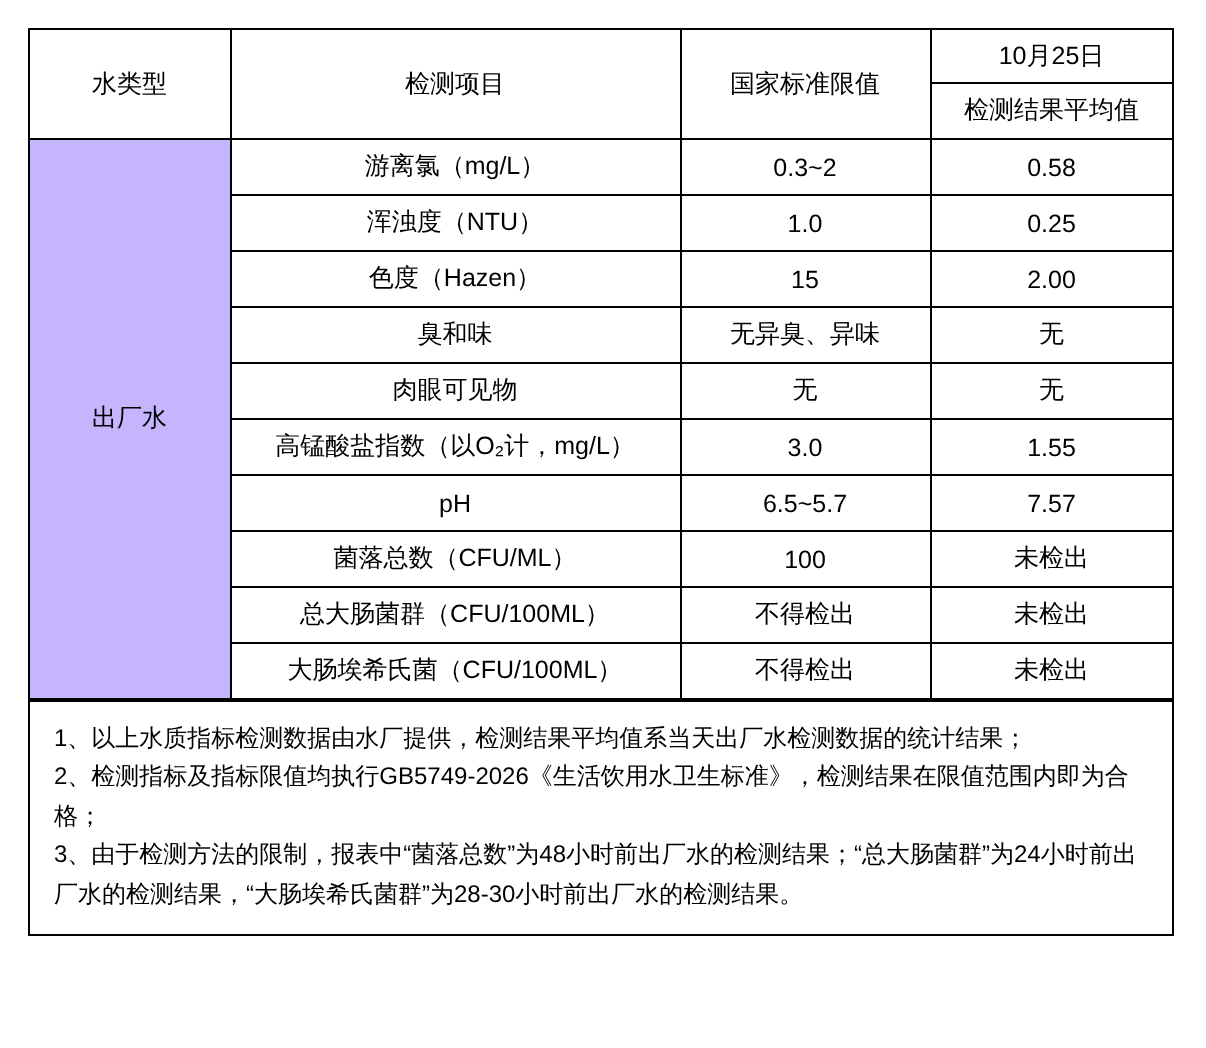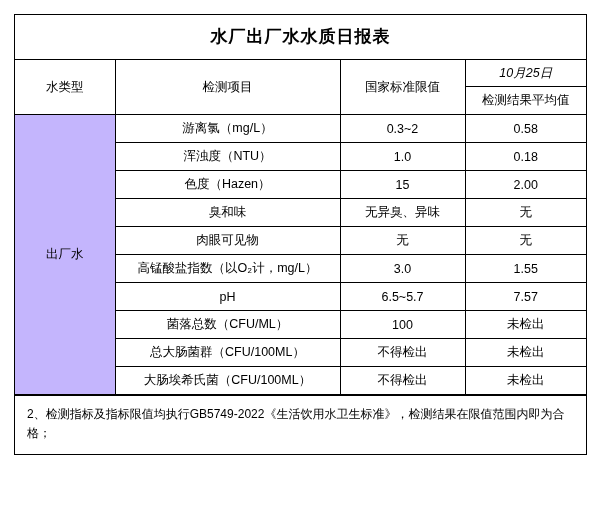--- a/index.html
+++ b/index.html
@@ -62,21 +62,20 @@
   .col-res  { width: 121px; }
 
   .head-type, .head-item, .head-std {
     height: 54px;
     font-size: 13.5px;
   }
   .head-date {
     height: 26px;
     font-size: 14.5px;
     font-weight: bold;
-    font-style: italic;
   }
   .head-avg {
     height: 27px;
     font-size: 12px;
   }
   .cell-type {
     background: #c4b5fd;
     font-size: 13.5px;
   }
   .row-item {
@@ -100,21 +99,20 @@
   .notes div {
     white-space: pre-wrap;
   }
 </style>
 </head>
 <body>
 
 <div class="page">
   <div class="report">
 
-    <div class="title-row">水厂出厂水水质日报表</div>
 
     <table class="grid">
       <colgroup>
         <col class="col-type">
         <col class="col-item">
         <col class="col-std">
         <col class="col-res">
       </colgroup>
       <tbody>
         <tr>
@@ -129,21 +127,21 @@
 
         <tr>
           <td class="cell-type" rowspan="10">出厂水</td>
           <td class="row-item">游离氯（mg/L）</td>
           <td class="row-val">0.3~2</td>
           <td class="row-val">0.58</td>
         </tr>
         <tr>
           <td class="row-item">浑浊度（NTU）</td>
           <td class="row-val">1.0</td>
-          <td class="row-val">0.18</td>
+          <td class="row-val">0.25</td>
         </tr>
         <tr>
           <td class="row-item">色度（Hazen）</td>
           <td class="row-val">15</td>
           <td class="row-val">2.00</td>
         </tr>
         <tr>
           <td class="row-item">臭和味</td>
           <td class="row-val">无异臭、异味</td>
           <td class="row-val">无</td>
@@ -175,17 +173,19 @@
         </tr>
         <tr>
           <td class="row-item">大肠埃希氏菌（CFU/100ML）</td>
           <td class="row-val">不得检出</td>
           <td class="row-val">未检出</td>
         </tr>
       </tbody>
     </table>
 
     <div class="notes">
-      <div>2、检测指标及指标限值均执行GB5749-2022《生活饮用水卫生标准》，检测结果在限值范围内即为合格；</div>
+      <div>1、以上水质指标检测数据由水厂提供，检测结果平均值系当天出厂水检测数据的统计结果；</div>
+      <div>2、检测指标及指标限值均执行GB5749-2026《生活饮用水卫生标准》，检测结果在限值范围内即为合格；</div>
+      <div>3、由于检测方法的限制，报表中“菌落总数”为48小时前出厂水的检测结果；“总大肠菌群”为24小时前出厂水的检测结果，“大肠埃希氏菌群”为28-30小时前出厂水的检测结果。</div>
     </div>
 
   </div>
 </div>
 
 </body></html>

